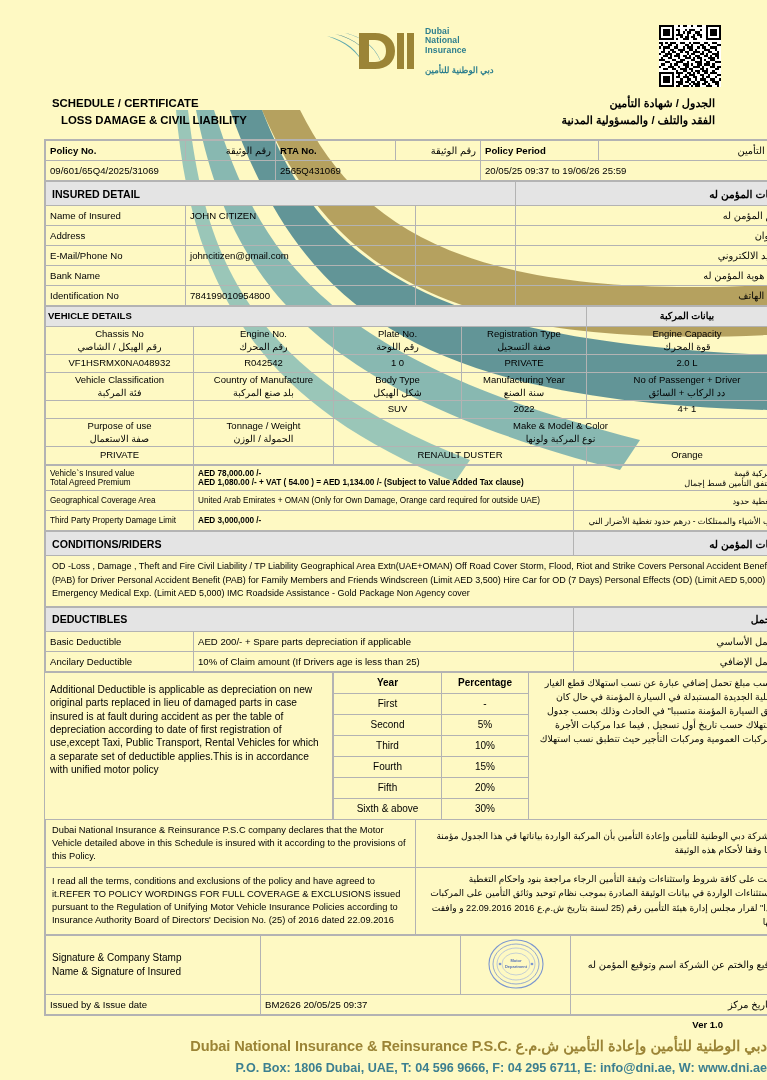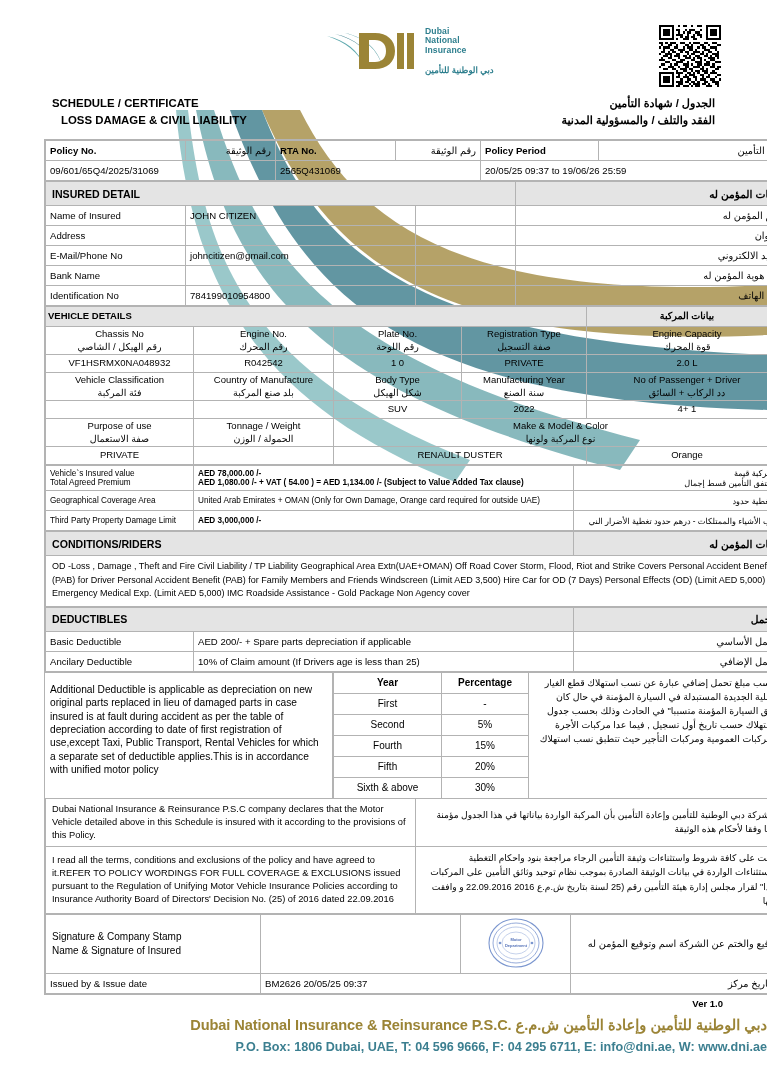--- a/index.html
+++ b/index.html
@@ -1,17 +1,17 @@
 <!DOCTYPE html>
 <html><head>
 <meta charset="utf-8">
 <style>
   html,body{margin:0;padding:0;background:#d8d8d8;}
   body{font-family:"Liberation Sans",sans-serif;}
-  .page{position:relative;width:767px;height:1080px;background:#ffffff;overflow:hidden;}
+  .page{position:relative;width:767px;height:1080px;background:#fef9c3;overflow:hidden;}
 
   
   .wm{position:absolute;left:0;top:110px;width:767px;height:420px;z-index:0;pointer-events:none;}
 
   
   .hdr{position:relative;z-index:2;height:95px;}
   .logo{position:absolute;left:325px;top:26px;display:flex;align-items:center;gap:4px;}
   .logo-txt{line-height:9.5px;}
   .logo-txt div{font-size:8.6px;font-weight:bold;color:#2e7f8e;letter-spacing:.1px;}
   .logo-ar{font-size:7.4px;color:#8d7a33;margin-top:11px;}
@@ -512,20 +512,24 @@
           </tr>
           <tr>
             <td>First</td>
             <td style="border-right:0">-</td>
           </tr>
           <tr>
             <td>Second</td>
             <td style="border-right:0">5%</td>
           </tr>
           <tr>
+            <td>Third</td>
+            <td style="border-right:0">10%</td>
+          </tr>
+          <tr>
             <td>Fourth</td>
             <td style="border-right:0">15%</td>
           </tr>
           <tr>
             <td>Fifth</td>
             <td style="border-right:0">20%</td>
           </tr>
           <tr>
             <td style="border-bottom:0">Sixth &amp; above</td>
             <td style="border-bottom:0;border-right:0">30%</td>

